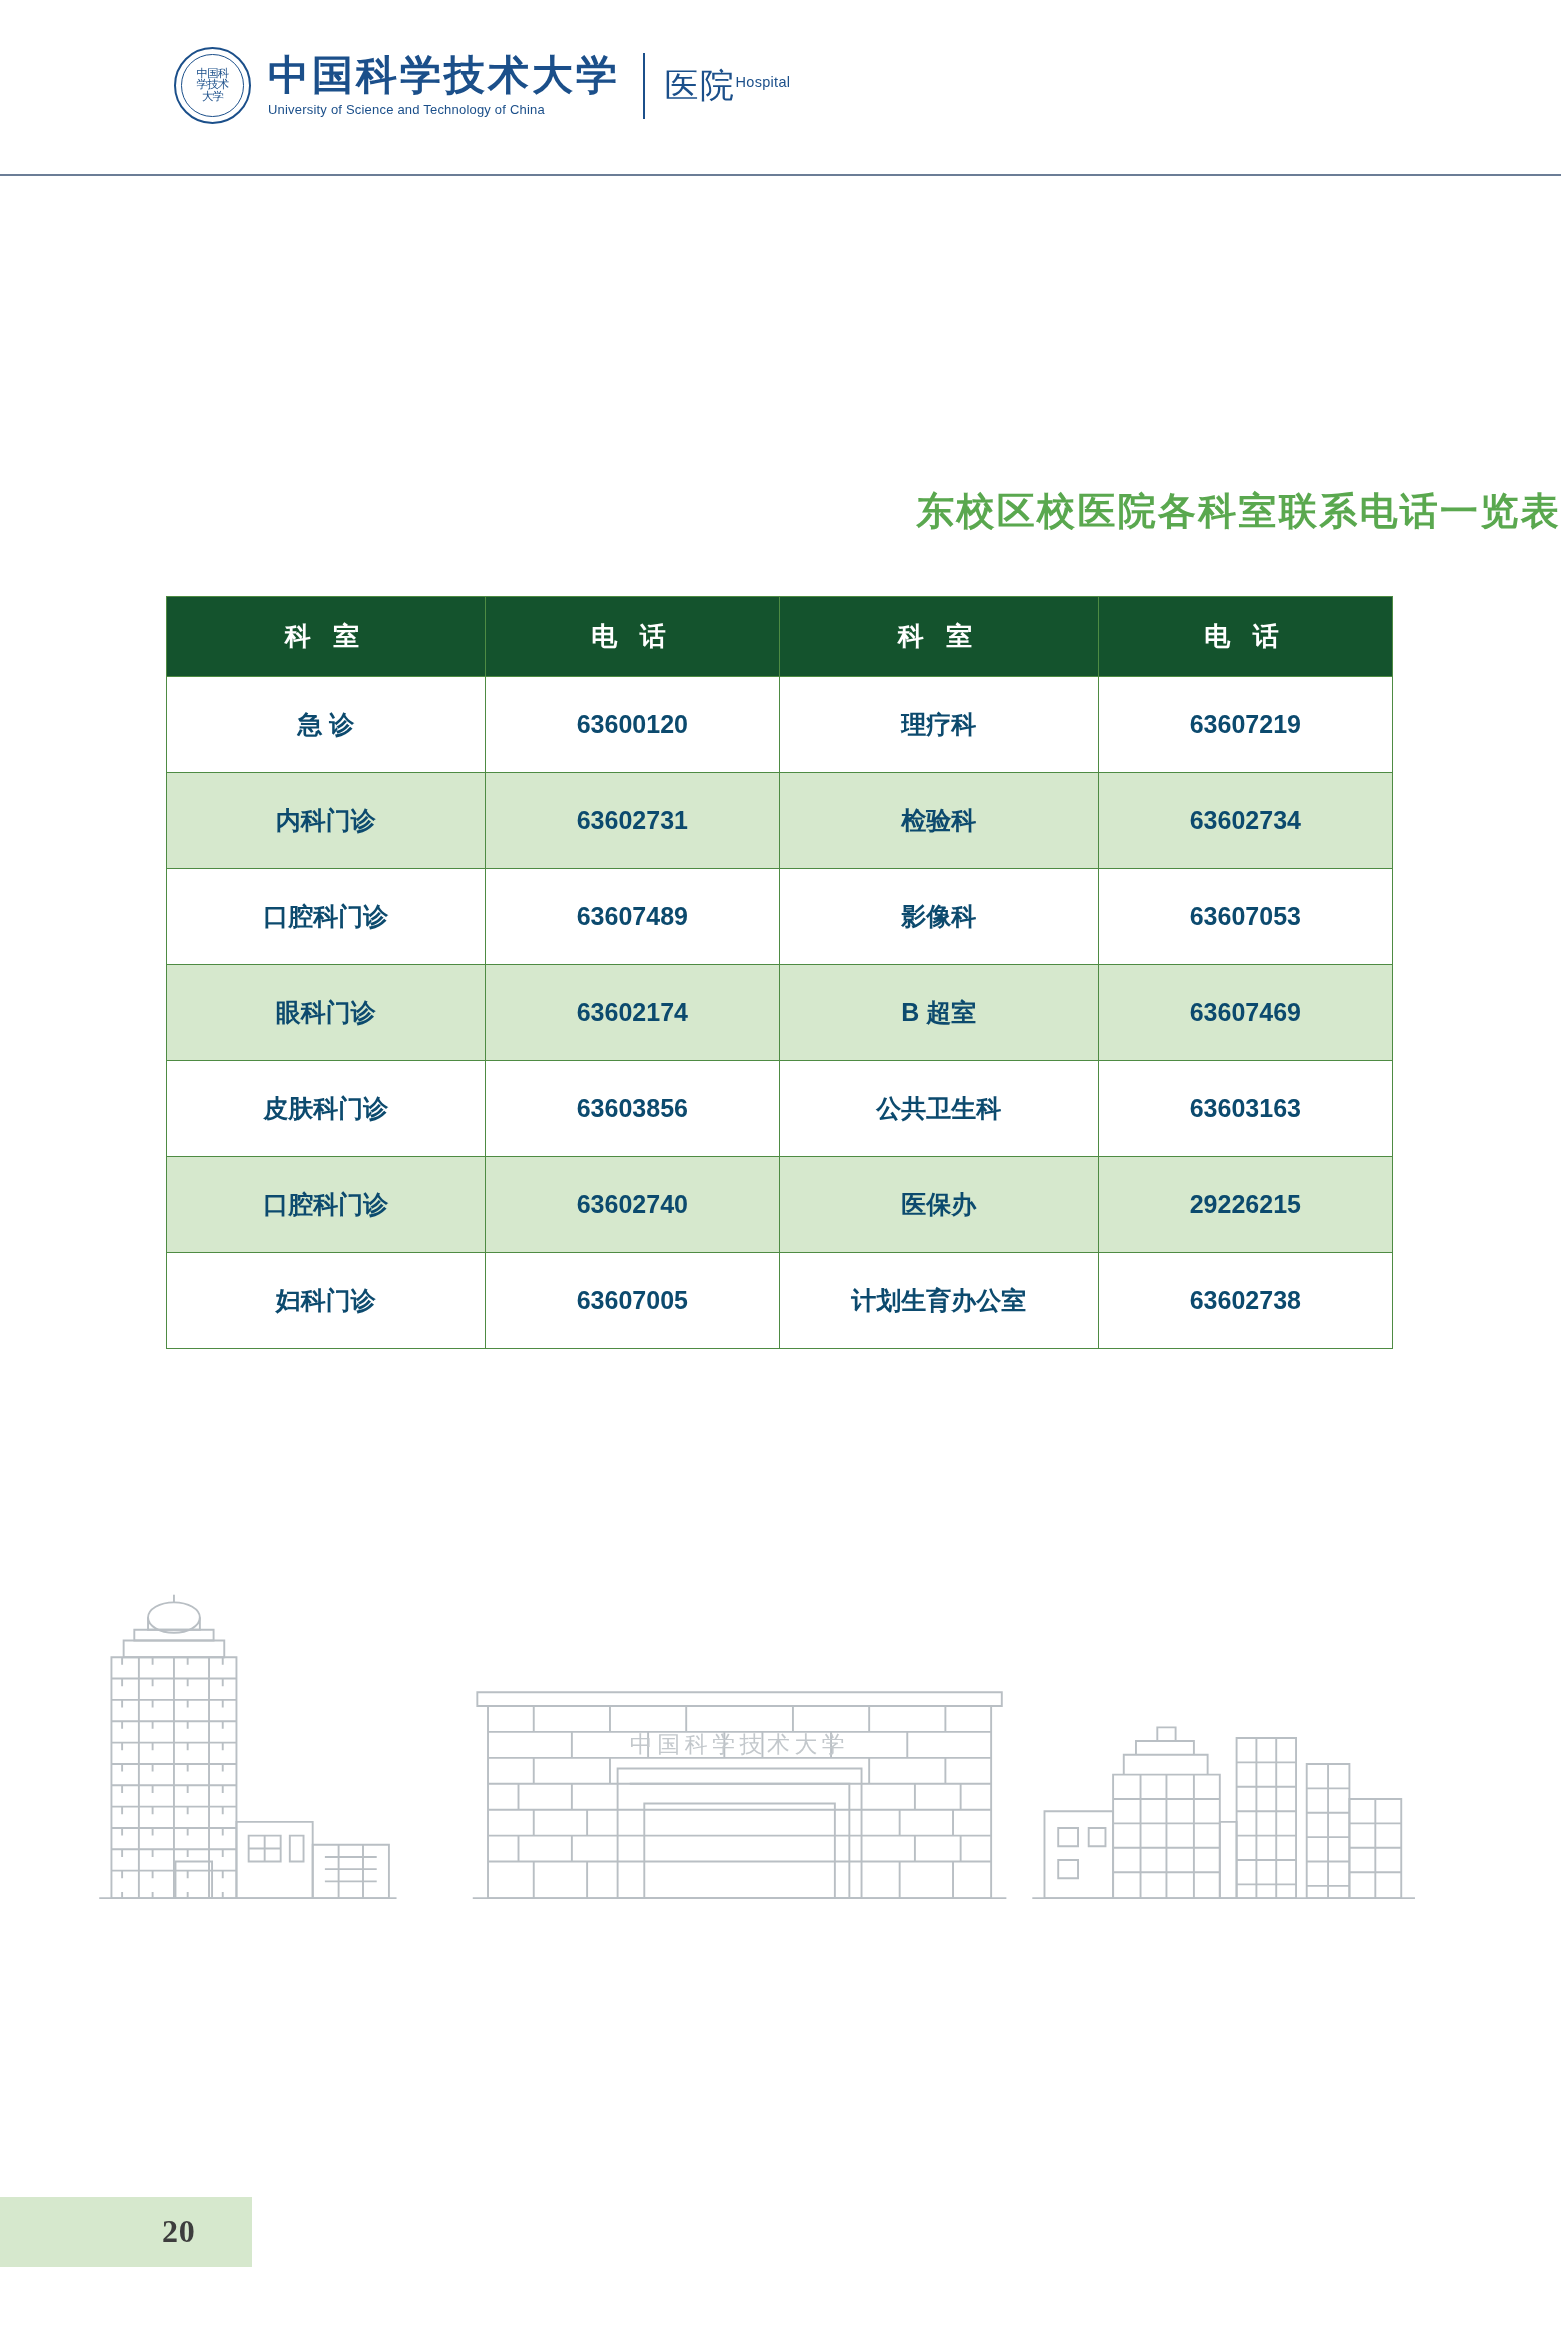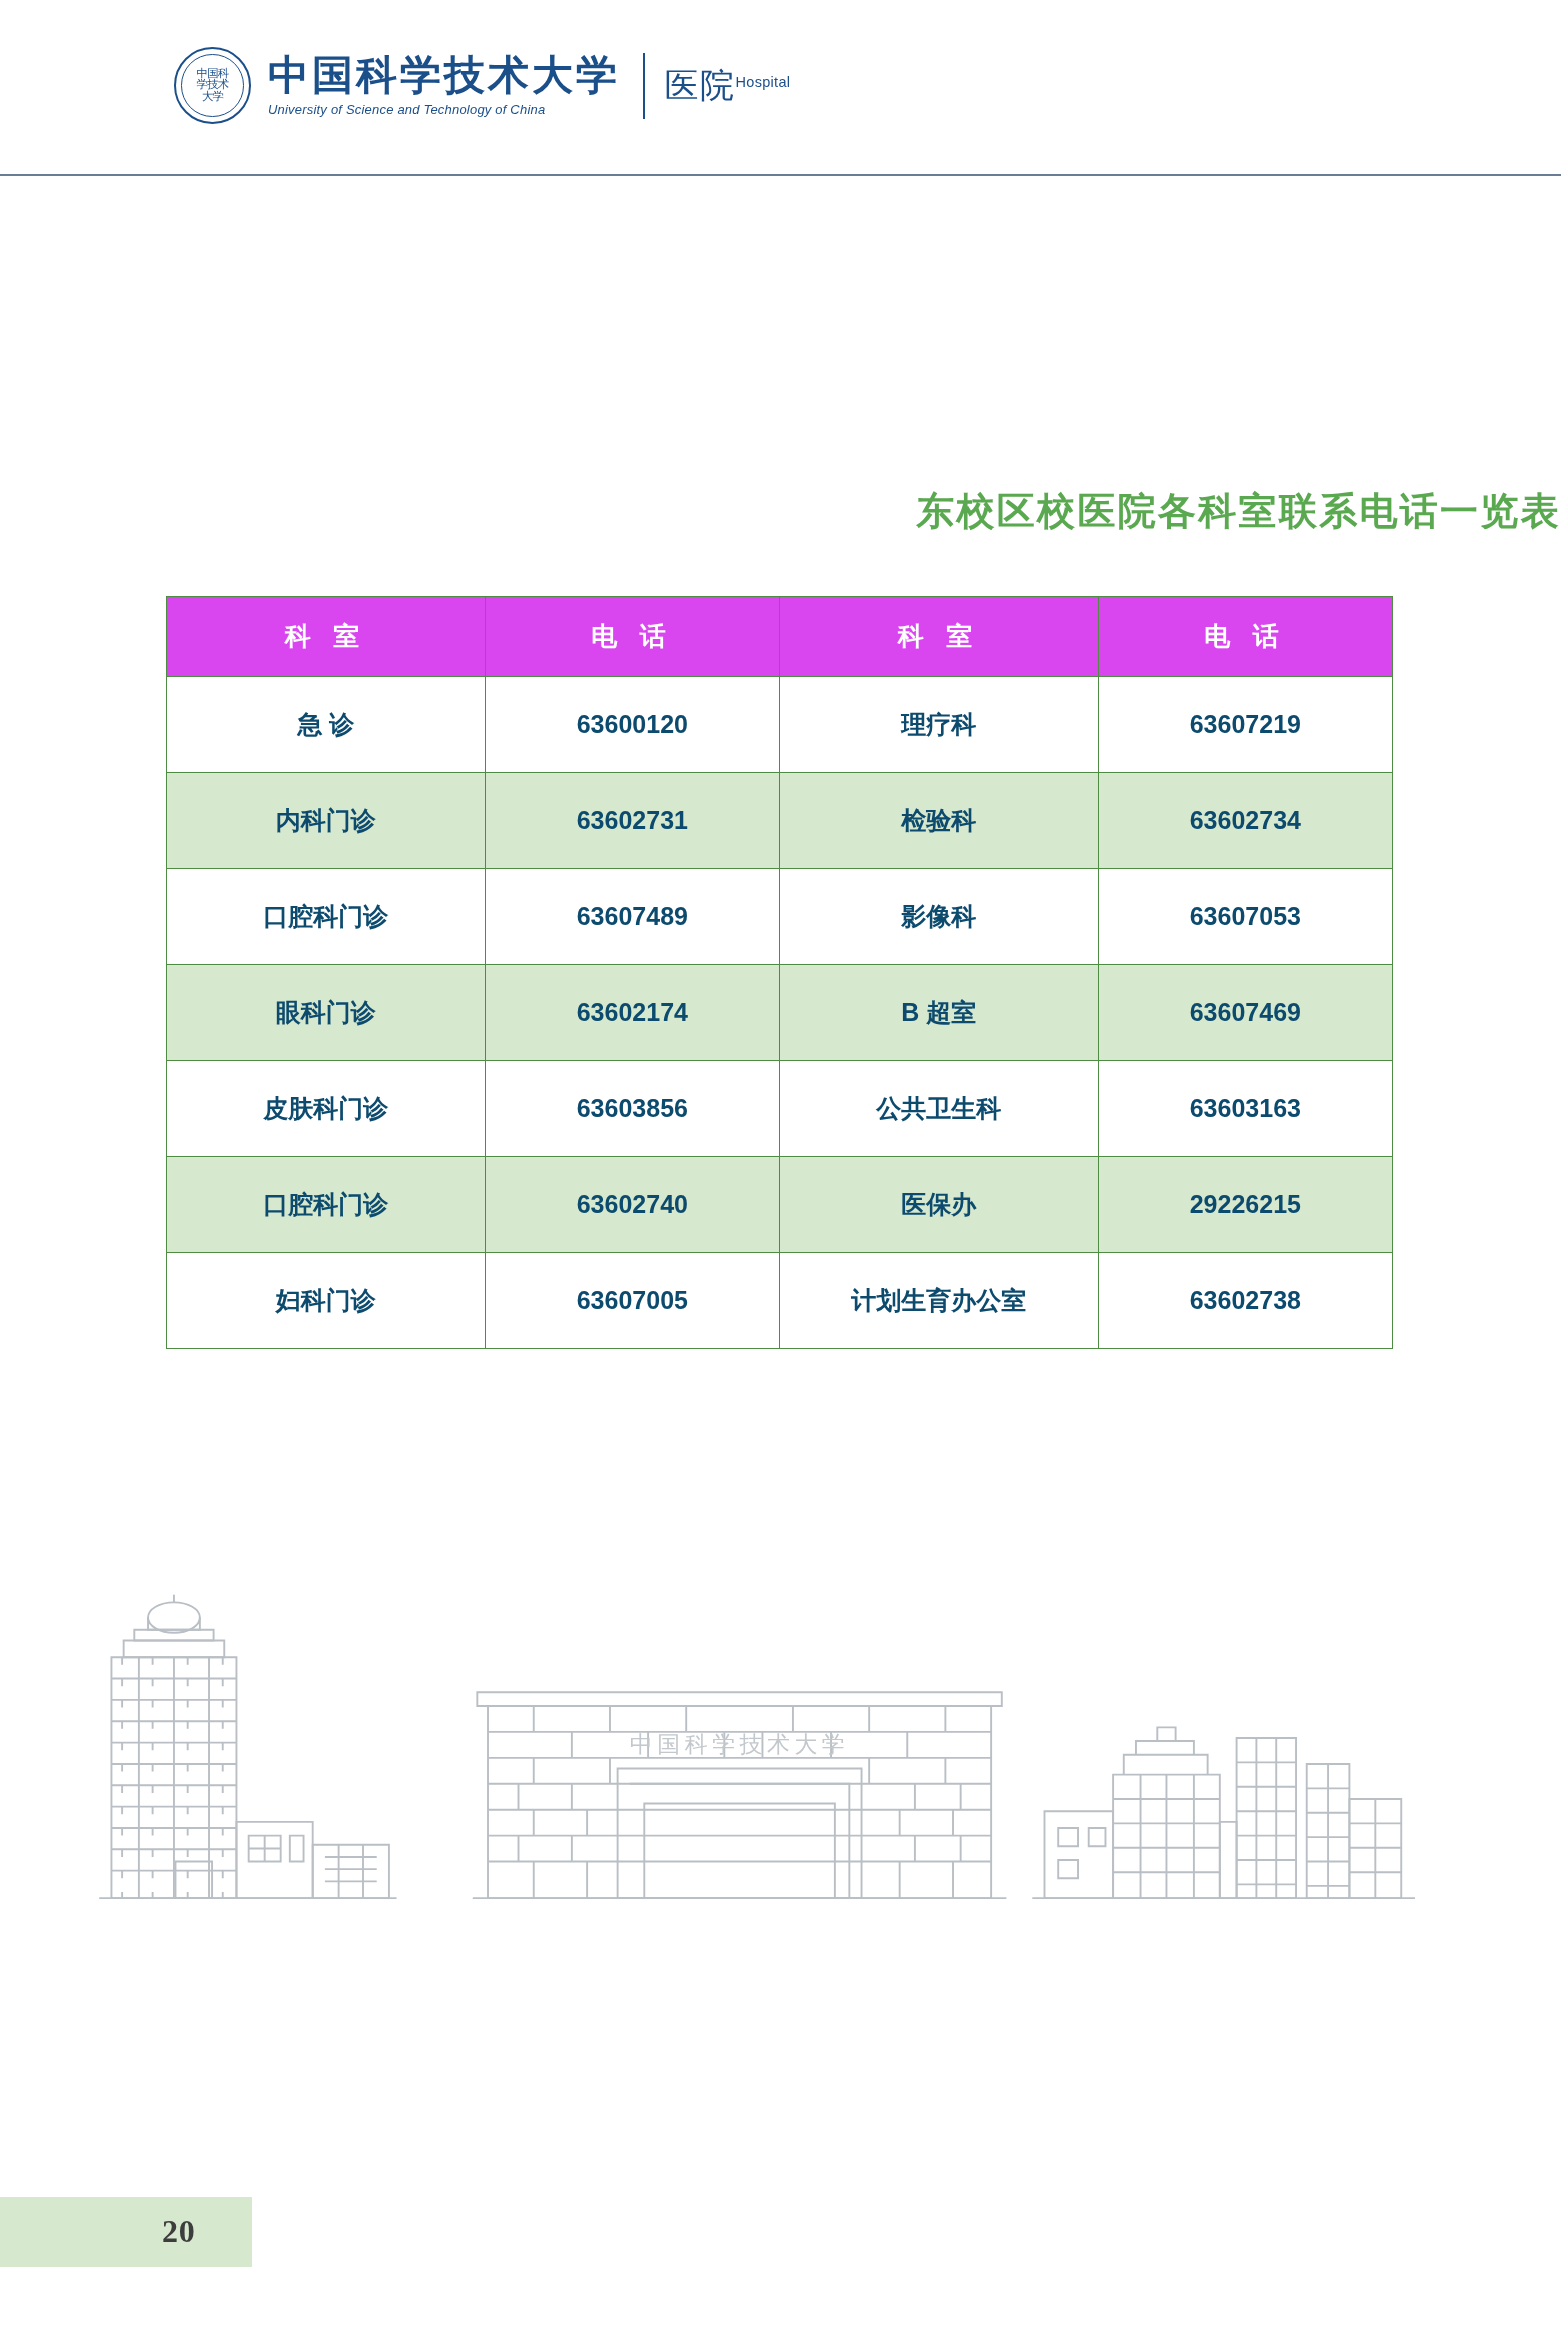--- a/index.html
+++ b/index.html
@@ -80,21 +80,20 @@
     font-family: "Liberation Serif", serif;
     font-weight: bold;
     letter-spacing: 3px;
     line-height: 1.05;
   }
   .wordmark-en {
     font-size: 13px;
     color: #1b4f8a;
     letter-spacing: 0.2px;
     margin-top: 5.3px;
-    font-style: italic;
   }
   .divider-v {
     width: 1.5px;
     height: 66px;
     background: #1b4f8a;
     margin: 0 20px 0 23px;
   }
   .sub-mark {
     display: flex;
     flex-direction: row;
@@ -144,21 +143,21 @@
     border: 1.5px solid #4e8b43;
     height: 95px;
     text-align: center;
     vertical-align: middle;
     font-size: 25px;
     color: #0c4a6e;
     font-weight: bold;
     padding: 0;
   }
   table.contacts thead th {
-    background: #d946ef;
+    background: #14532d;
     color: #ffffff;
     font-size: 26px;
     letter-spacing: 7.6px;
     height: 79px;
   }
   table.contacts tbody tr:nth-child(even) td {
     background: #d6e8cd;
   }
   table.contacts tbody tr:nth-child(odd) td {
     background: #ffffff;

